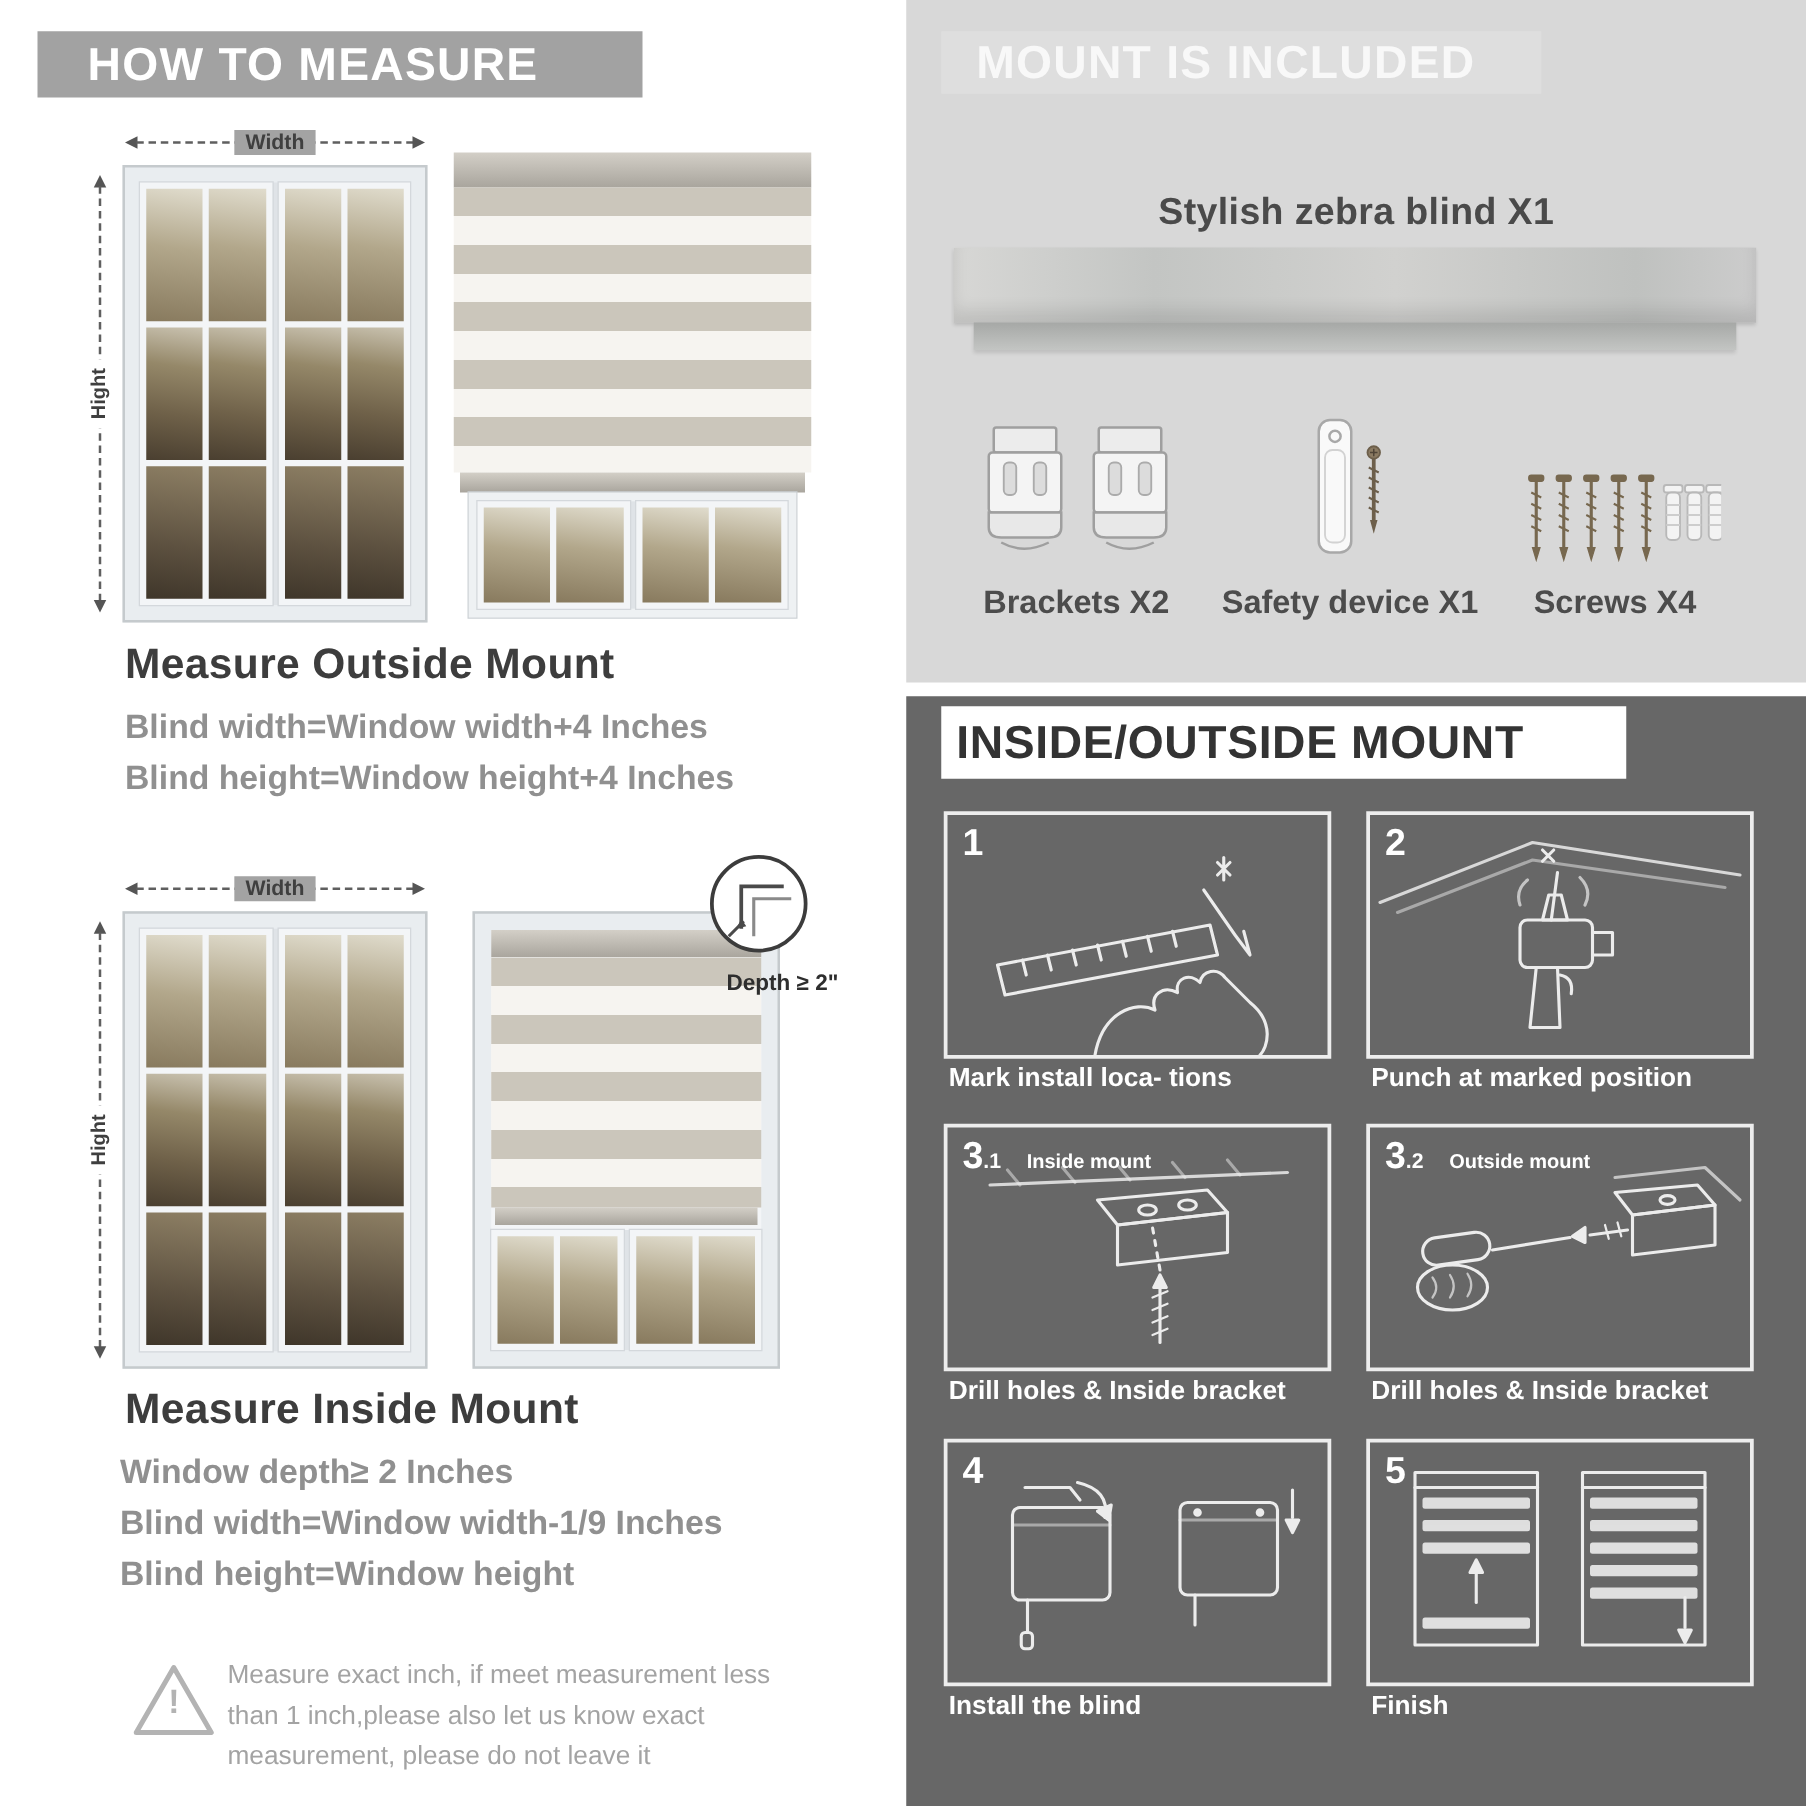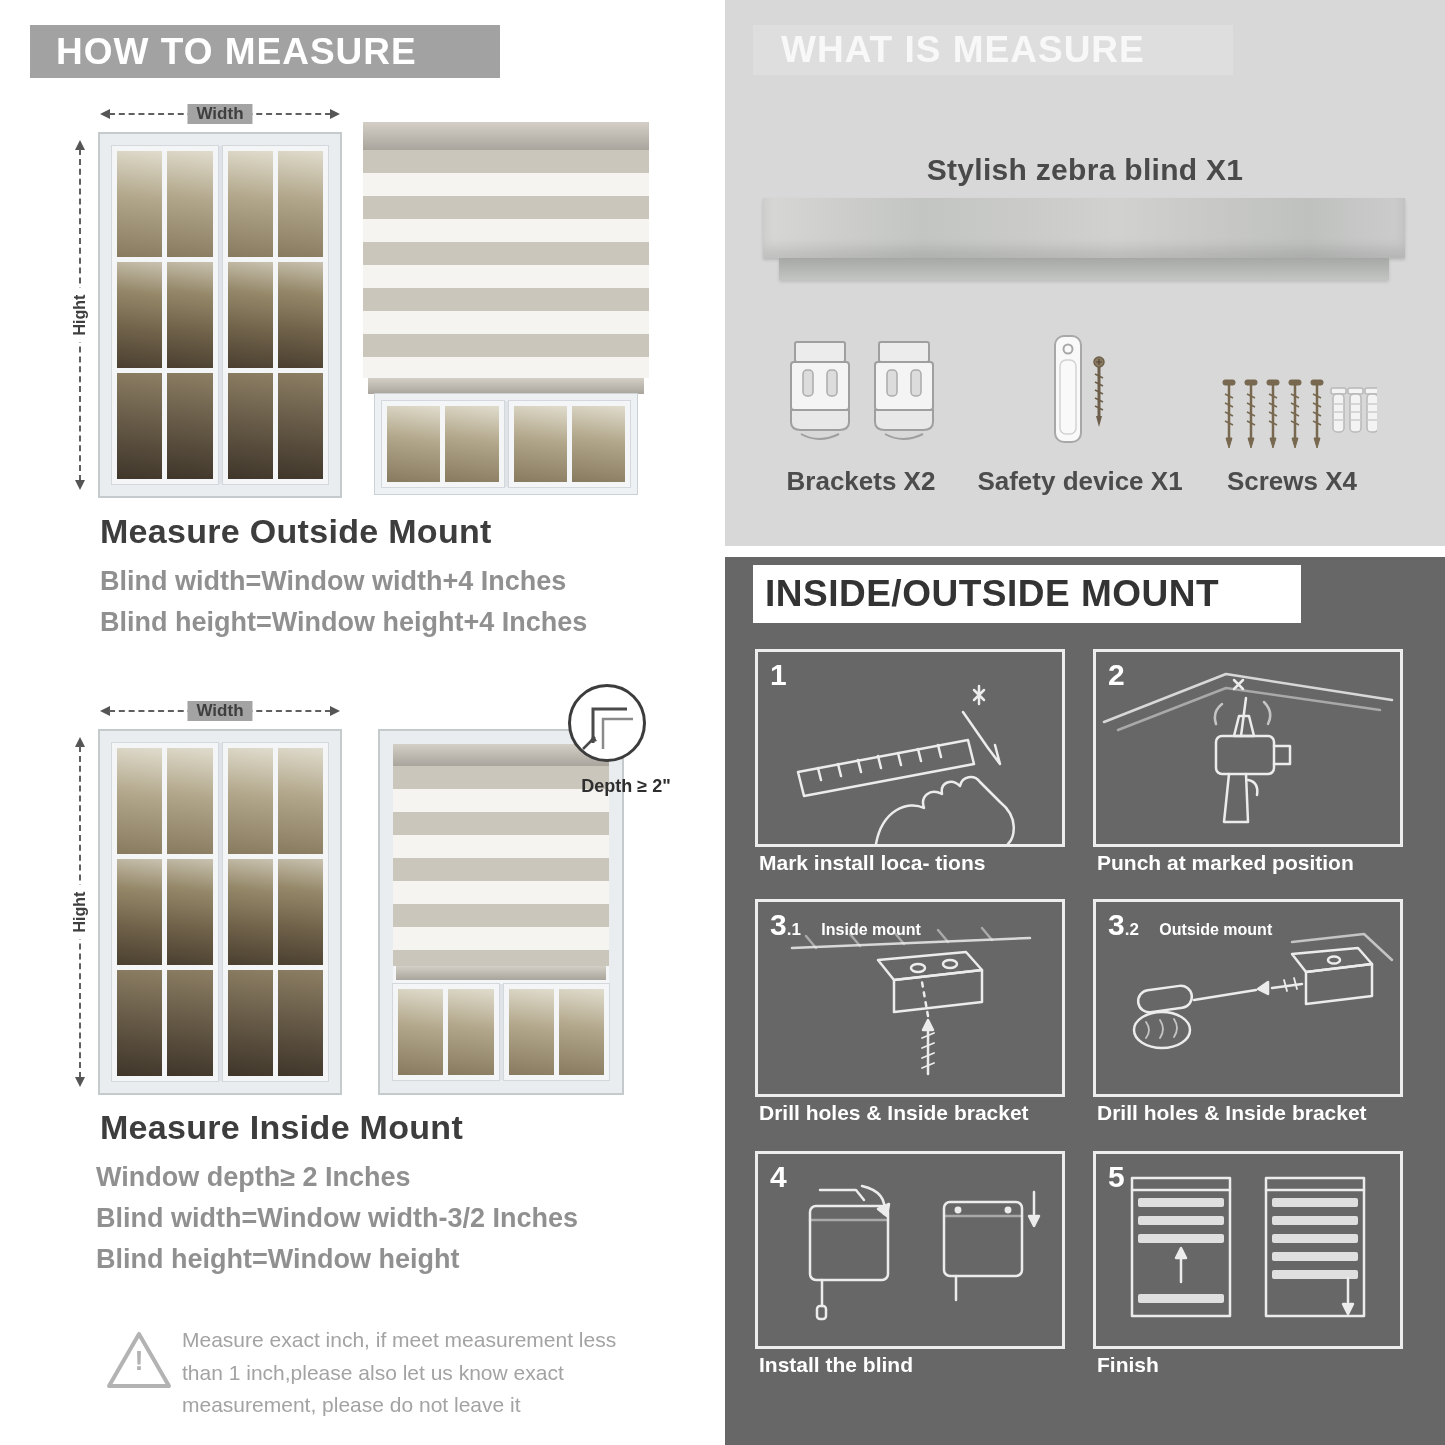--- a/index.html
+++ b/index.html
@@ -2,21 +2,21 @@
 <html><head>
 <meta charset="utf-8">
 <style>
   html,body{margin:0;padding:0;background:#ffffff;}
   .canvas{position:relative;width:1445px;height:1445px;background:#ffffff;overflow:hidden;
           font-family:"Liberation Sans",sans-serif;}
 
   
   .left{position:absolute;left:0;top:0;width:710px;height:1445px;background:#fff;}
   .banner-left{position:absolute;left:30px;top:25px;width:444px;height:53px;background:#a2a2a2;
-               color:#ffffff;font-size:37px;font-weight:bold;line-height:53px;padding-left:26px;letter-spacing:1px;}
+               color:#ffffff;font-size:37px;font-weight:bold;line-height:53px;padding-left:40px;letter-spacing:1px;}
 
   .m-title{position:absolute;font-size:34px;font-weight:bold;color:#3d3d3d;letter-spacing:.3px;}
   .m-line{position:absolute;font-size:27px;font-weight:bold;color:#909090;}
 
   
   .window{position:absolute;background:#e9edf0;border:2px solid #c5cacd;box-shadow:inset 0 0 0 10px #e9edf0;}
   .sashes{position:absolute;inset:12px;display:flex;gap:5px;background:#dfe3e7;}
   .sash{flex:1;display:grid;grid-template-columns:1fr 1fr;grid-template-rows:1fr 1fr 1fr;gap:5px;
         background:#f3f5f7;border:5px solid #f3f5f7;outline:1px solid #d4d8dc;}
   .sash-s{grid-template-rows:1fr;}
@@ -214,32 +214,32 @@
         <path d="M22 56 V22 H56" fill="none" stroke="#4a4a4a" stroke-width="3"></path>
         <path d="M32 62 V32 H62" fill="none" stroke="#8a8a8a" stroke-width="2.5"></path>
         <path d="M12 62 L24 50" fill="none" stroke="#4a4a4a" stroke-width="2.5"></path>
         <path d="M22 48 L26 54 L18 56 Z" fill="#4a4a4a"></path>
       </svg>
     </div>
     <div class="depth-label">Depth ≥ 2"</div>
 
     <div class="m-title" style="left:100px;top:1108px">Measure Inside Mount</div>
     <div class="m-line" style="left:96px;top:1162px">Window depth≥ 2 Inches</div>
-    <div class="m-line" style="left:96px;top:1203px">Blind width=Window width-3/2 Inches</div>
+    <div class="m-line" style="left:96px;top:1203px">Blind width=Window width-1/9 Inches</div>
     <div class="m-line" style="left:96px;top:1244px">Blind height=Window height</div>
 
     <svg class="warn-tri" viewBox="0 0 70 64">
       <path d="M35 6 L65 58 H5 Z" fill="none" stroke="#b3b3b3" stroke-width="4" stroke-linejoin="round"></path>
     </svg>
     <div class="warn-mark">!</div>
     <div class="warn-text">Measure exact inch, if meet measurement less than 1 inch,please also let us know exact measurement, please do not leave it</div>
   </section>
 
   <section class="right-top">
-    <div class="banner-included">WHAT IS MEASURE</div>
+    <div class="banner-included">MOUNT IS INCLUDED</div>
     <div class="product-title">Stylish zebra blind X1</div>
 
     <div class="headrail">
       <div class="hr-top"></div>
       <div class="hr-bottom"></div>
     </div>
 
     <svg class="icon-abs" style="left:62px;top:336px" width="150" height="112" viewBox="0 0 150 112">
       <g>
         <rect x="8" y="6" width="50" height="20" rx="2" fill="#ececec" stroke="#9f9f9f" stroke-width="2"></rect>

